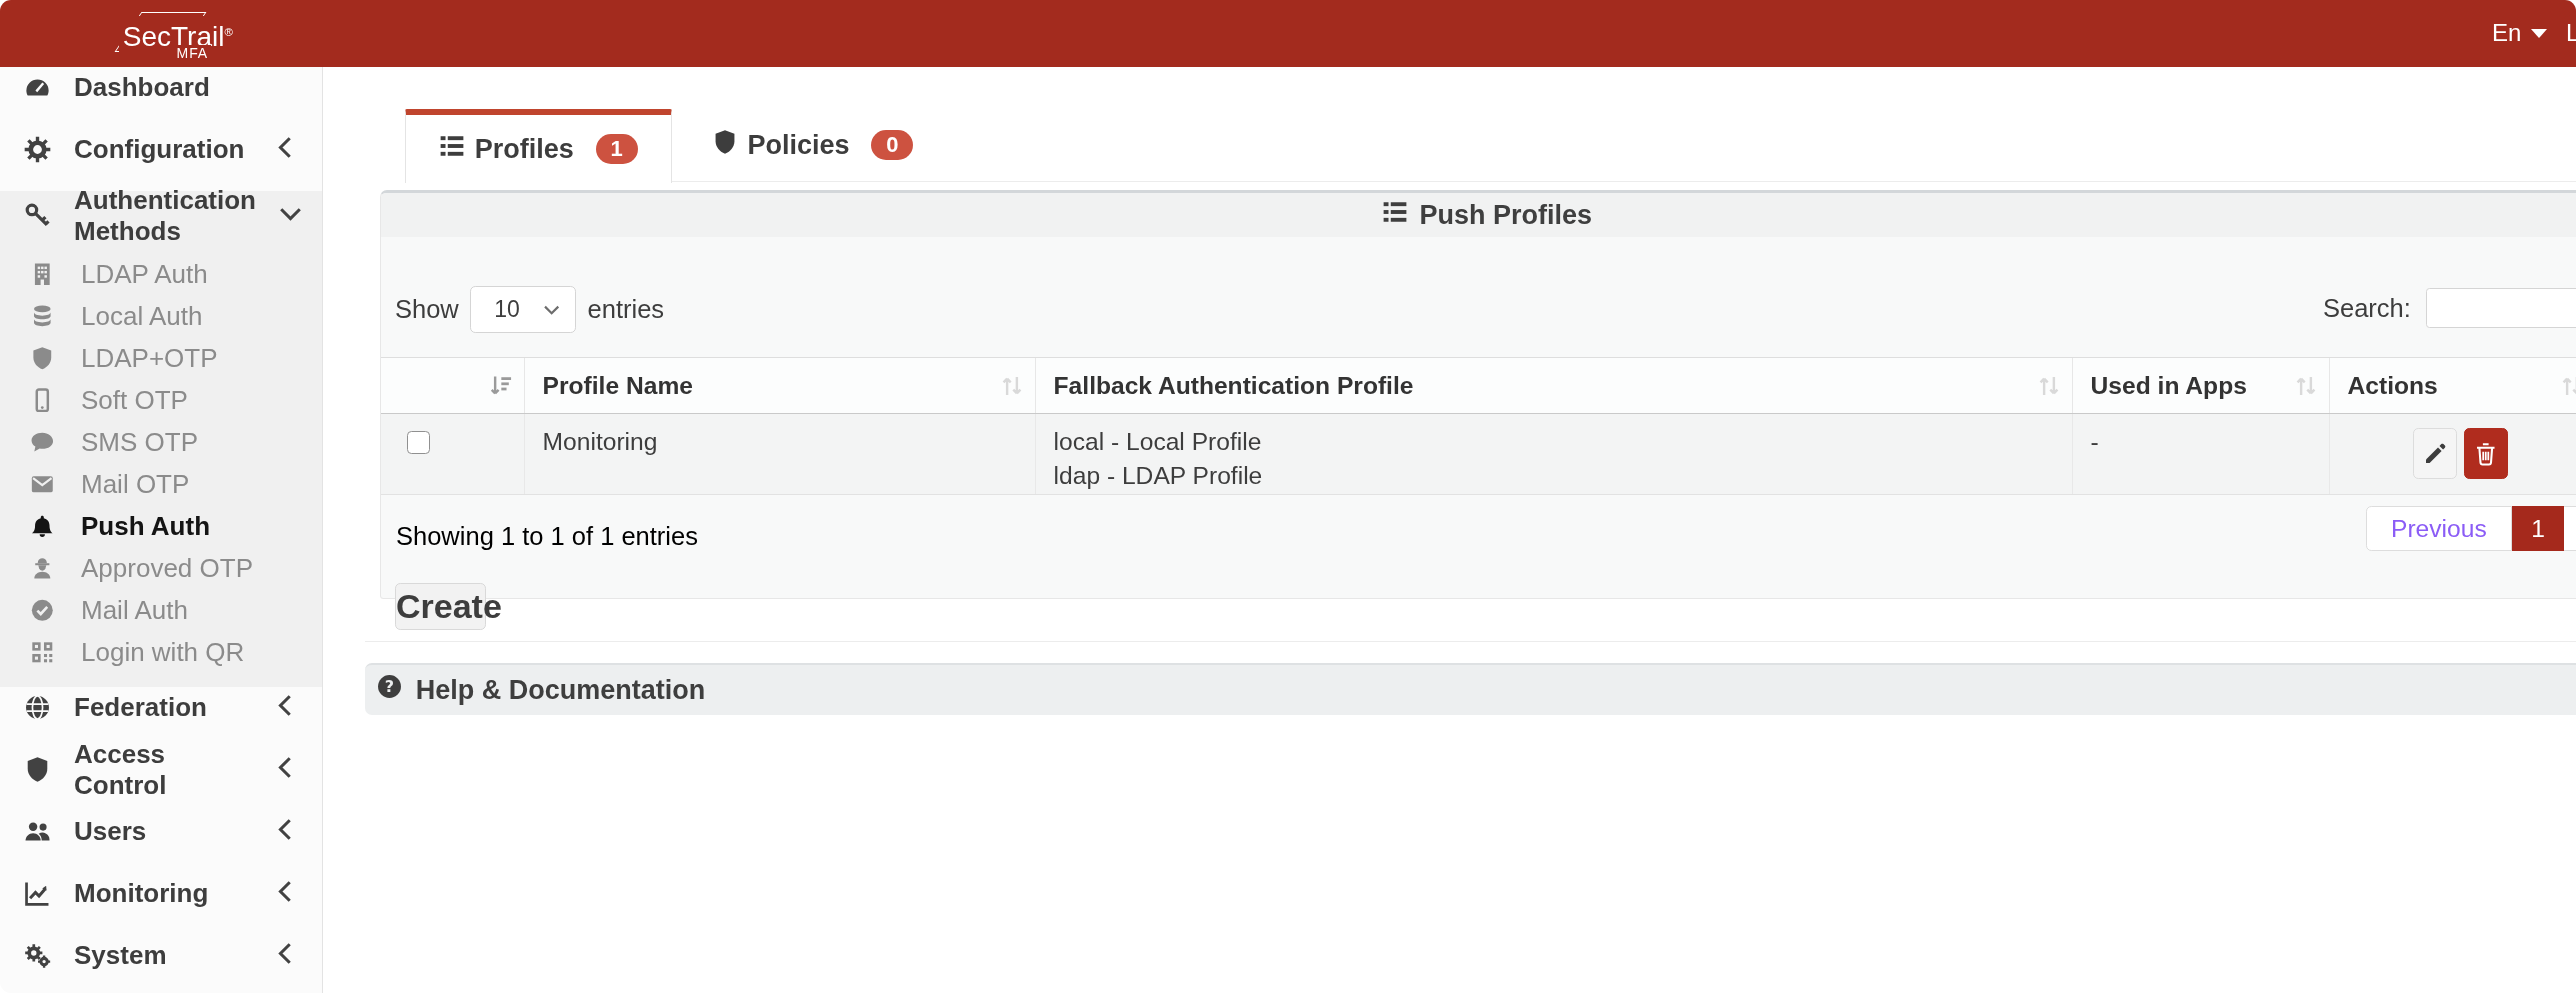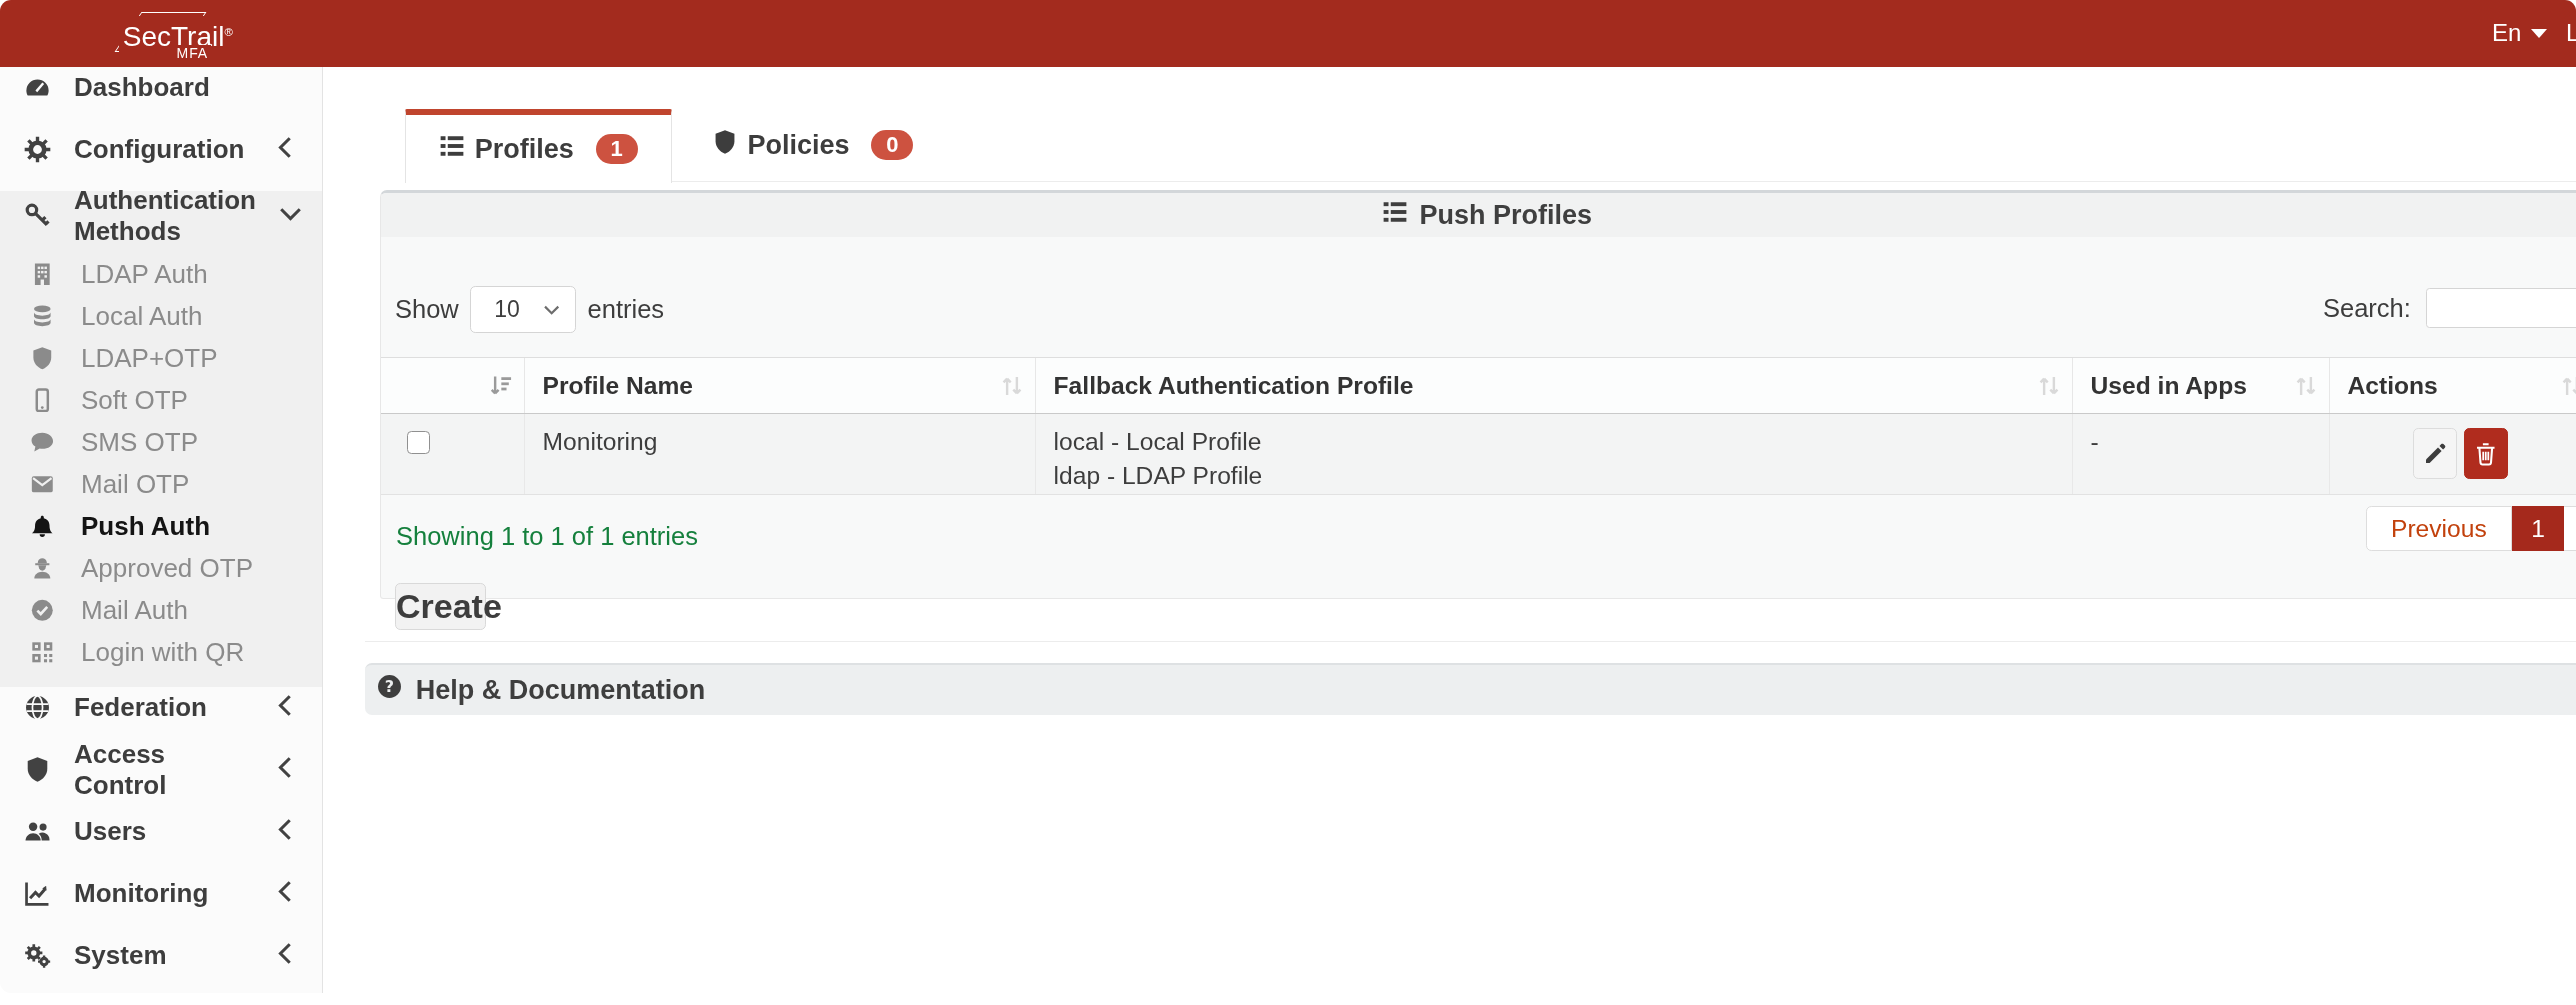--- a/index.html
+++ b/index.html
@@ -60,23 +60,23 @@
   .sort { position:absolute; right:10.5px; top:15px; font-size:26px; color:#d9d9d9; }
   .sort.dark { color:#9a9a9a; }
   .dt-row { display:flex; height:81px; background:#f3f4f4; border-bottom:0.9px solid #e2e2e2; }
   .dt-cell { padding:11.4px 17.6px; font-size:24.6px; color:#3d3d3d; border-left:0.9px solid #e8e8e8; line-height:34px; }
   .dt-cell:first-child { border-left:none; }
   .cbx { width:23px; height:23px; margin:5.3px 0 0 8.8px; background:#fff; border:1.8px solid #909090; border-radius:4.4px; cursor:pointer; }
   .cell-actions { display:flex; gap:7px; padding:14px 0 0 83px; }
   .btn-edit { width:44px; height:51px; background:#f5f5f5; border:0.9px solid #dcdcdc; border-radius:5.3px; color:#3d3d3d; display:flex; align-items:center; justify-content:center; font-size:24px; cursor:pointer; }
   .btn-delete { width:44px; height:51px; background:#b02c1e; border:0.9px solid #b02c1e; border-radius:5.3px; color:#fff; display:flex; align-items:center; justify-content:center; font-size:25.5px; cursor:pointer; }
 
-  .dt-info { position:absolute; left:15px; top:285px; font-size:25.5px; color:#15803d; }
+  .dt-info { position:absolute; left:15px; top:285px; font-size:25.5px; color:#000000; }
   .dt-pag { position:absolute; left:1985px; top:269px; display:flex; height:45px; font-size:24.6px; }
-  .pg { display:flex; align-items:center; justify-content:center; background:#fff; border:0.9px solid #ddd; color:#c2410c; padding:0 24px; cursor:pointer; }
+  .pg { display:flex; align-items:center; justify-content:center; background:#fff; border:0.9px solid #ddd; color:#8b5cf6; padding:0 24px; cursor:pointer; }
   .pg.prev { border-radius:5.3px 0 0 5.3px; }
   .pg.cur { background:#a5291c; border-color:#a5291c; color:#fff; padding:0 18.5px; }
   .pg.next { border-left:none; }
   .btn-create { position:absolute; left:14px; top:346px; width:91px; height:47px; background:#f2f2f2; border:0.9px solid #d9d9d9; border-radius:5.3px; font-size:34px; font-weight:bold; color:#3d3d3d; font-family:"Liberation Sans", sans-serif; cursor:pointer; }
 
   .divider { position:absolute; left:365px; top:641px; right:0; height:0.9px; background:#ececec; }
   .help-bar { position:absolute; left:365px; top:663px; right:-12.3px; height:52px; background:#edeff0; border-top:2.6px solid #dee1e3; border-radius:7px; display:flex; align-items:center; gap:12.3px; padding:0 11.4px; font-size:27px; font-weight:bold; color:#3e3e3e; cursor:pointer; }
   .help-bar .ic { font-size:27px; }
 </style>
 </head>

